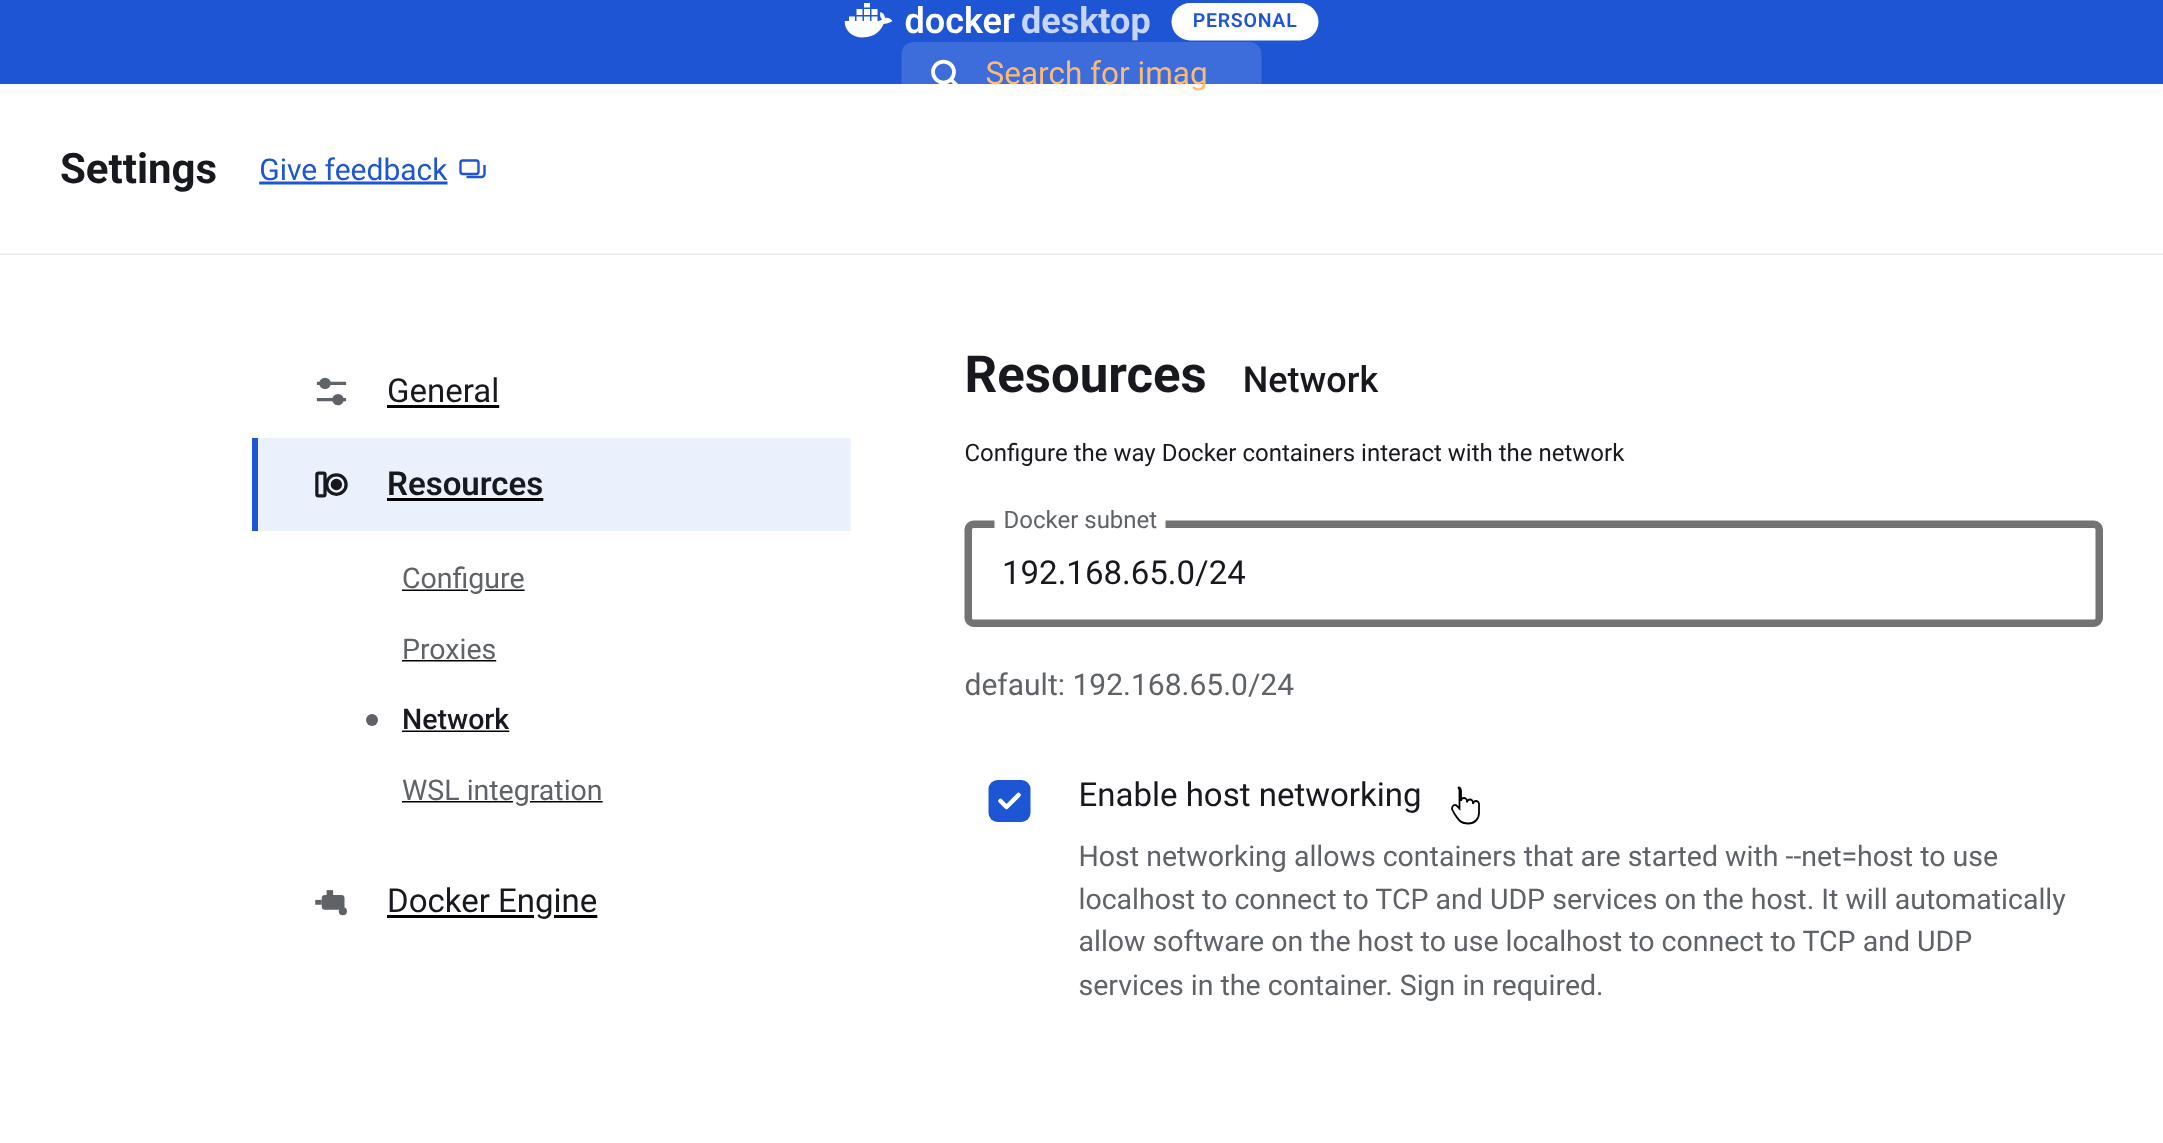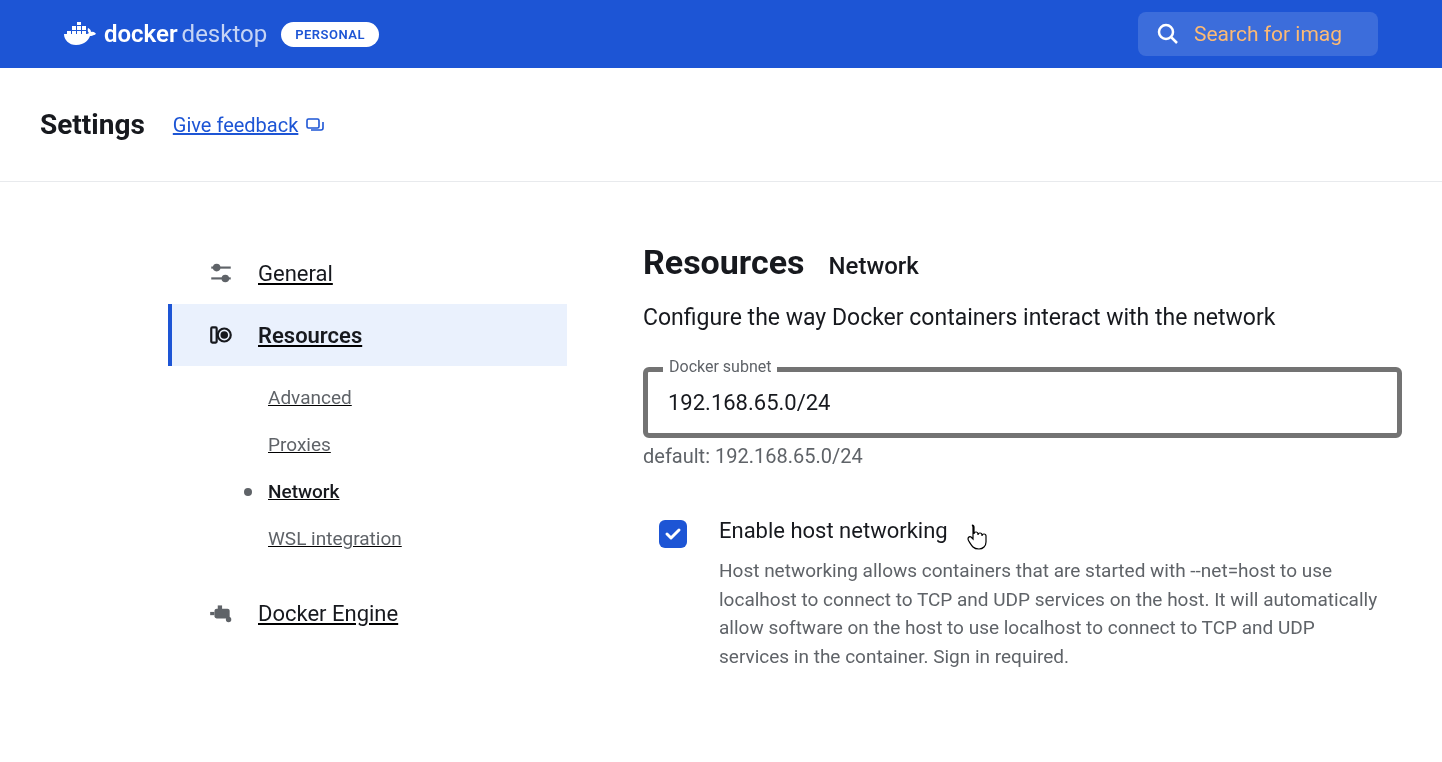--- a/index.html
+++ b/index.html
@@ -9,25 +9,26 @@
       font-family: -apple-system, BlinkMacSystemFont, "Segoe UI", Roboto, Helvetica, Arial, sans-serif;
     }
     body {
       width: 1442px;
       height: 762px;
       background: #fff;
       overflow: hidden;
     }
     .header {
       background: #1d55d5;
-      height: 68px;
-      display: flex;
-      align-items: center;
-      padding: 0 64px;
+      height: 56px;
+      display: flex;
+      align-items: center;
+      padding: 0 40px;
       justify-content: space-between;
+      flex-direction: column;
     }
     .header-left {
       display: flex;
       align-items: center;
       gap: 14px;
     }
     .docker-logo {
       display: flex;
       align-items: center;
       gap: 8px;
@@ -37,21 +38,21 @@
       width: 32px;
       height: 24px;
     }
     .docker-text {
       font-size: 24px;
       font-weight: 600;
       color: #fff;
     }
     .docker-desktop {
       font-size: 24px;
-      font-weight: 400;
+      font-weight: 700;
       color: rgba(255,255,255,0.75);
       margin-left: -4px;
     }
     .personal-badge {
       background: #fff;
       color: #1d55d5;
       font-size: 13px;
       font-weight: 600;
       padding: 5px 14px;
       border-radius: 14px;
@@ -172,27 +173,27 @@
       font-size: 34px;
       font-weight: 700;
       color: #17191e;
     }
     .main-subtitle {
       font-size: 24px;
       color: #17191e;
       font-weight: 500;
     }
     .main-desc {
-      font-size: 23px;
+      font-size: 16px;
       color: #17191e;
       margin-bottom: 36px;
     }
     .field-group {
       position: relative;
-      margin-bottom: 6px;
+      margin-bottom: 26px;
     }
     .field-label {
       position: absolute;
       top: -10px;
       left: 20px;
       background: #fff;
       padding: 0 6px;
       font-size: 16px;
       color: #5f6368;
     }
@@ -315,21 +316,21 @@
           <rect x="3" y="5" width="5" height="14" rx="1"></rect>
           <circle cx="15" cy="12" r="6"></circle>
           <circle cx="15" cy="12" r="2.5" fill="#17191e"></circle>
         </svg>
       </span>
       <span>Resources</span>
     </div>
 
     <div class="sub-items">
       <div class="sub-item">
-        <span>Advanced</span>
+        <span>Configure</span>
       </div>
       <div class="sub-item">
         <span>Proxies</span>
       </div>
       <div class="sub-item active">
         <span>Network</span>
       </div>
       <div class="sub-item">
         <span>WSL integration</span>
       </div>

